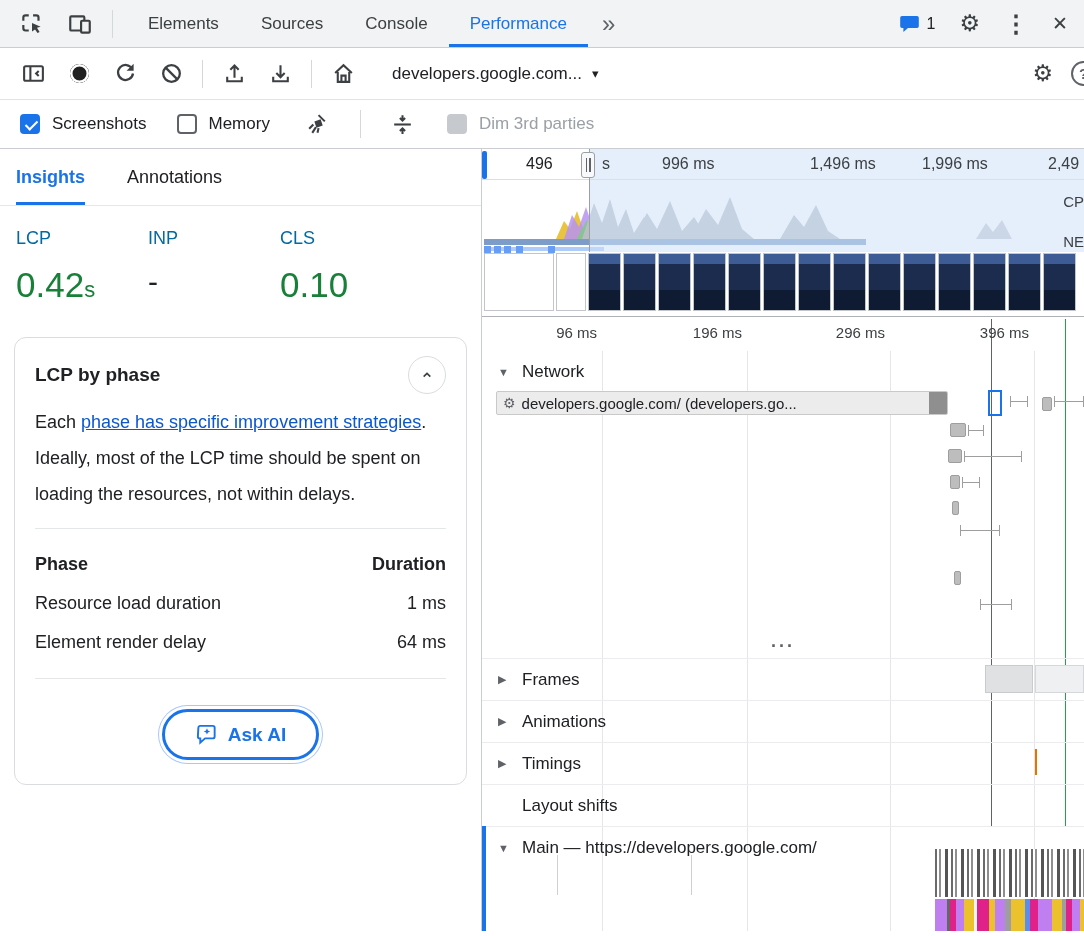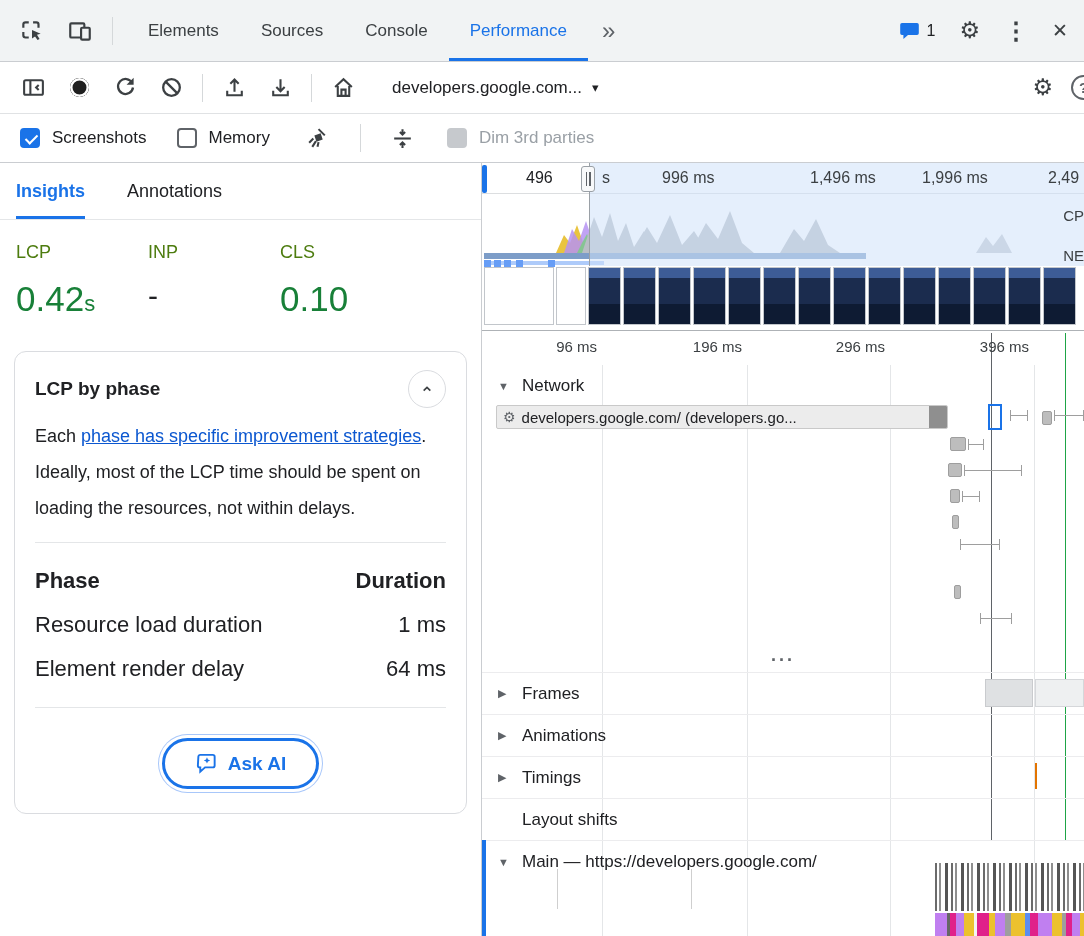--- a/index.html
+++ b/index.html
@@ -7,21 +7,21 @@
     --muted:#5f6368; --toolbar-bg:#f1f3f4; --border:#cacdd1;
     --overlay:rgba(208,225,250,0.55); --marker-green:#1ea446; --timings-orange:#e37400;
   }
   *{margin:0;padding:0;box-sizing:border-box;}
   html,body{width:1084px;height:936px;overflow:hidden;}
   body{font-family:"Liberation Sans",sans-serif;color:var(--text);background:#fff;}
   .app{position:relative;width:1084px;height:936px;overflow:hidden;}
   button{background:none;border:0;font:inherit;color:inherit;cursor:pointer;}
 
   
-  .tabbar{height:62px;background:var(--toolbar-bg);border-bottom:1px solid var(--border);
+  .tabbar{height:48px;background:var(--toolbar-bg);border-bottom:1px solid var(--border);
     display:flex;align-items:stretch;padding-left:8px;}
   .ibtn{width:48px;display:flex;align-items:center;justify-content:center;color:#3c4043;}
   .vdiv{width:1px;height:28px;background:#d5d8da;align-self:center;margin:0 8px;}
   .tabs{display:flex;align-items:stretch;margin-left:6px;}
   .tab{display:flex;align-items:center;padding:0 21px;font-size:17px;color:#3c4043;}
   .tab.active{color:var(--accent);box-shadow:inset 0 -3px 0 var(--accent);}
   .tab-more{display:flex;align-items:center;padding:0 14px;font-size:24px;color:#5f6368;}
   .tb-right{margin-left:auto;display:flex;align-items:center;gap:24px;padding-right:16px;}
   .msg{display:flex;align-items:center;gap:6px;font-size:16px;color:#202124;}
   .glyph{font-size:23px;color:#3c4043;line-height:1;}
@@ -56,33 +56,33 @@
   .insights{width:482px;border-right:1px solid var(--border);overflow:hidden;}
   .perf{position:relative;width:602px;}
 
   
   .side-tabs{height:57px;border-bottom:1px solid #e4e6e8;display:flex;align-items:stretch;
     gap:42px;padding-left:16px;}
   .side-tab{display:flex;align-items:center;font-size:18px;color:#202124;}
   .side-tab.active{color:var(--accent);box-shadow:inset 0 -3px 0 var(--accent);font-weight:bold;}
   .metrics{display:flex;padding:22px 0 10px 16px;}
   .metric{width:132px;}
-  .m-label{font-size:18px;color:#4d7c0f;margin-bottom:16px;}
+  .m-label{font-size:18px;color:#0369a1;margin-bottom:16px;}
   .m-value{font-size:35px;color:#202124;}
   .m-value.green{color:var(--green);}
   .m-unit{font-size:22px;}
   .card{margin:22px 14px 16px 14px;border:1px solid #dadce0;border-radius:12px;padding:18px 20px 14px 20px;}
   .card-head{display:flex;align-items:flex-start;justify-content:space-between;}
   .card-title{font-size:19px;font-weight:bold;color:#202124;padding-top:8px;}
   .collapse-btn{width:38px;height:38px;border:1px solid #dadce0;border-radius:50%;
     display:flex;align-items:center;justify-content:center;color:#3c4043;}
   .desc{font-size:18px;line-height:36px;color:#202124;margin-top:10px;}
   .desc a{color:var(--link);text-decoration:underline;cursor:pointer;}
   .card hr{border:0;border-top:1px solid #e4e6e8;margin:16px 0;}
-  .trow{display:flex;justify-content:space-between;font-size:22px;padding:9px 0;color:#202124;}
+  .trow{display:flex;justify-content:space-between;font-size:18px;padding:9px 0;color:#202124;}
   .trow.thead{font-weight:bold;}
   .askai-wrap{display:flex;justify-content:center;padding:14px 0 10px;}
   .askai{display:flex;align-items:center;gap:10px;color:var(--accent);font-size:19px;font-weight:bold;
     border:3px solid var(--accent);border-radius:28px;padding:11px 30px;background:#fff;
     box-shadow:0 0 0 3px #fff, 0 0 0 4px #a8c7fa;}
 
   
   .overview{position:relative;height:168px;border-bottom:1px solid #aeb2b6;overflow:hidden;background:#fff;}
   .ov-hline{position:absolute;left:0;right:0;top:30px;height:1px;background:#dcdee0;}
   .cpu-chart{position:absolute;left:0;top:30px;}

